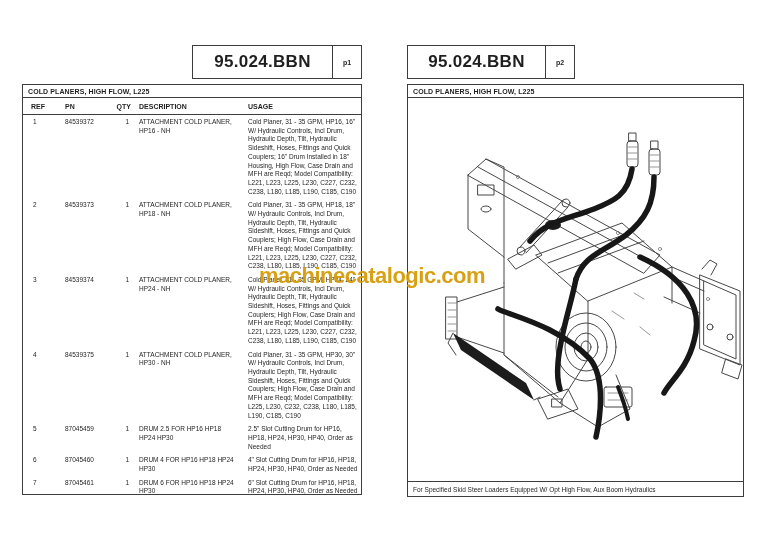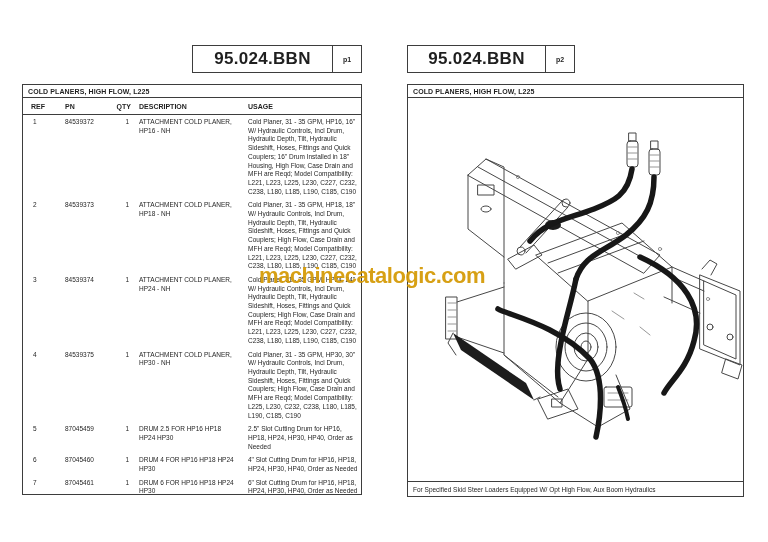--- a/index.html
+++ b/index.html
@@ -1,20 +1,20 @@
 <!DOCTYPE html>
 <html><head>
 <meta charset="utf-8">
 <style>
   html,body{margin:0;padding:0;background:#ffffff;}
   body{width:768px;height:542px;overflow:hidden;font-family:"Liberation Sans",sans-serif;color:#1f1f1f;position:relative;}
   .page{position:absolute;inset:0;background:#fff;}
 
   
-  .hdr-box{position:absolute;top:45px;height:28px;display:flex;border:1.5px solid #3d3d3d;background:#fff;box-sizing:border-box;}
+  .hdr-box{position:absolute;top:45px;height:34px;display:flex;border:1.5px solid #3d3d3d;background:#fff;box-sizing:border-box;}
   .hdr-box.left{left:192px;width:170px;}
   .hdr-box.right{left:407px;width:168px;}
   .hdr-title{flex:1;display:flex;align-items:center;justify-content:center;font-weight:bold;font-size:17px;letter-spacing:.3px;}
   .hdr-page{width:29px;border-left:1.5px solid #3d3d3d;display:flex;align-items:center;justify-content:center;font-weight:bold;font-size:7px;box-sizing:border-box;}
 
   
   .panel{position:absolute;border:1.5px solid #3d3d3d;background:#fff;box-sizing:border-box;}
   .panel.left-table{left:22px;top:84px;width:340px;height:411px;overflow:hidden;}
   .panel.right-panel{left:407px;top:84px;width:337px;height:413px;}
   .bar{height:12px;border-bottom:1px solid #3d3d3d;font-size:7px;font-weight:bold;display:flex;align-items:center;padding-left:5px;letter-spacing:.1px;}

